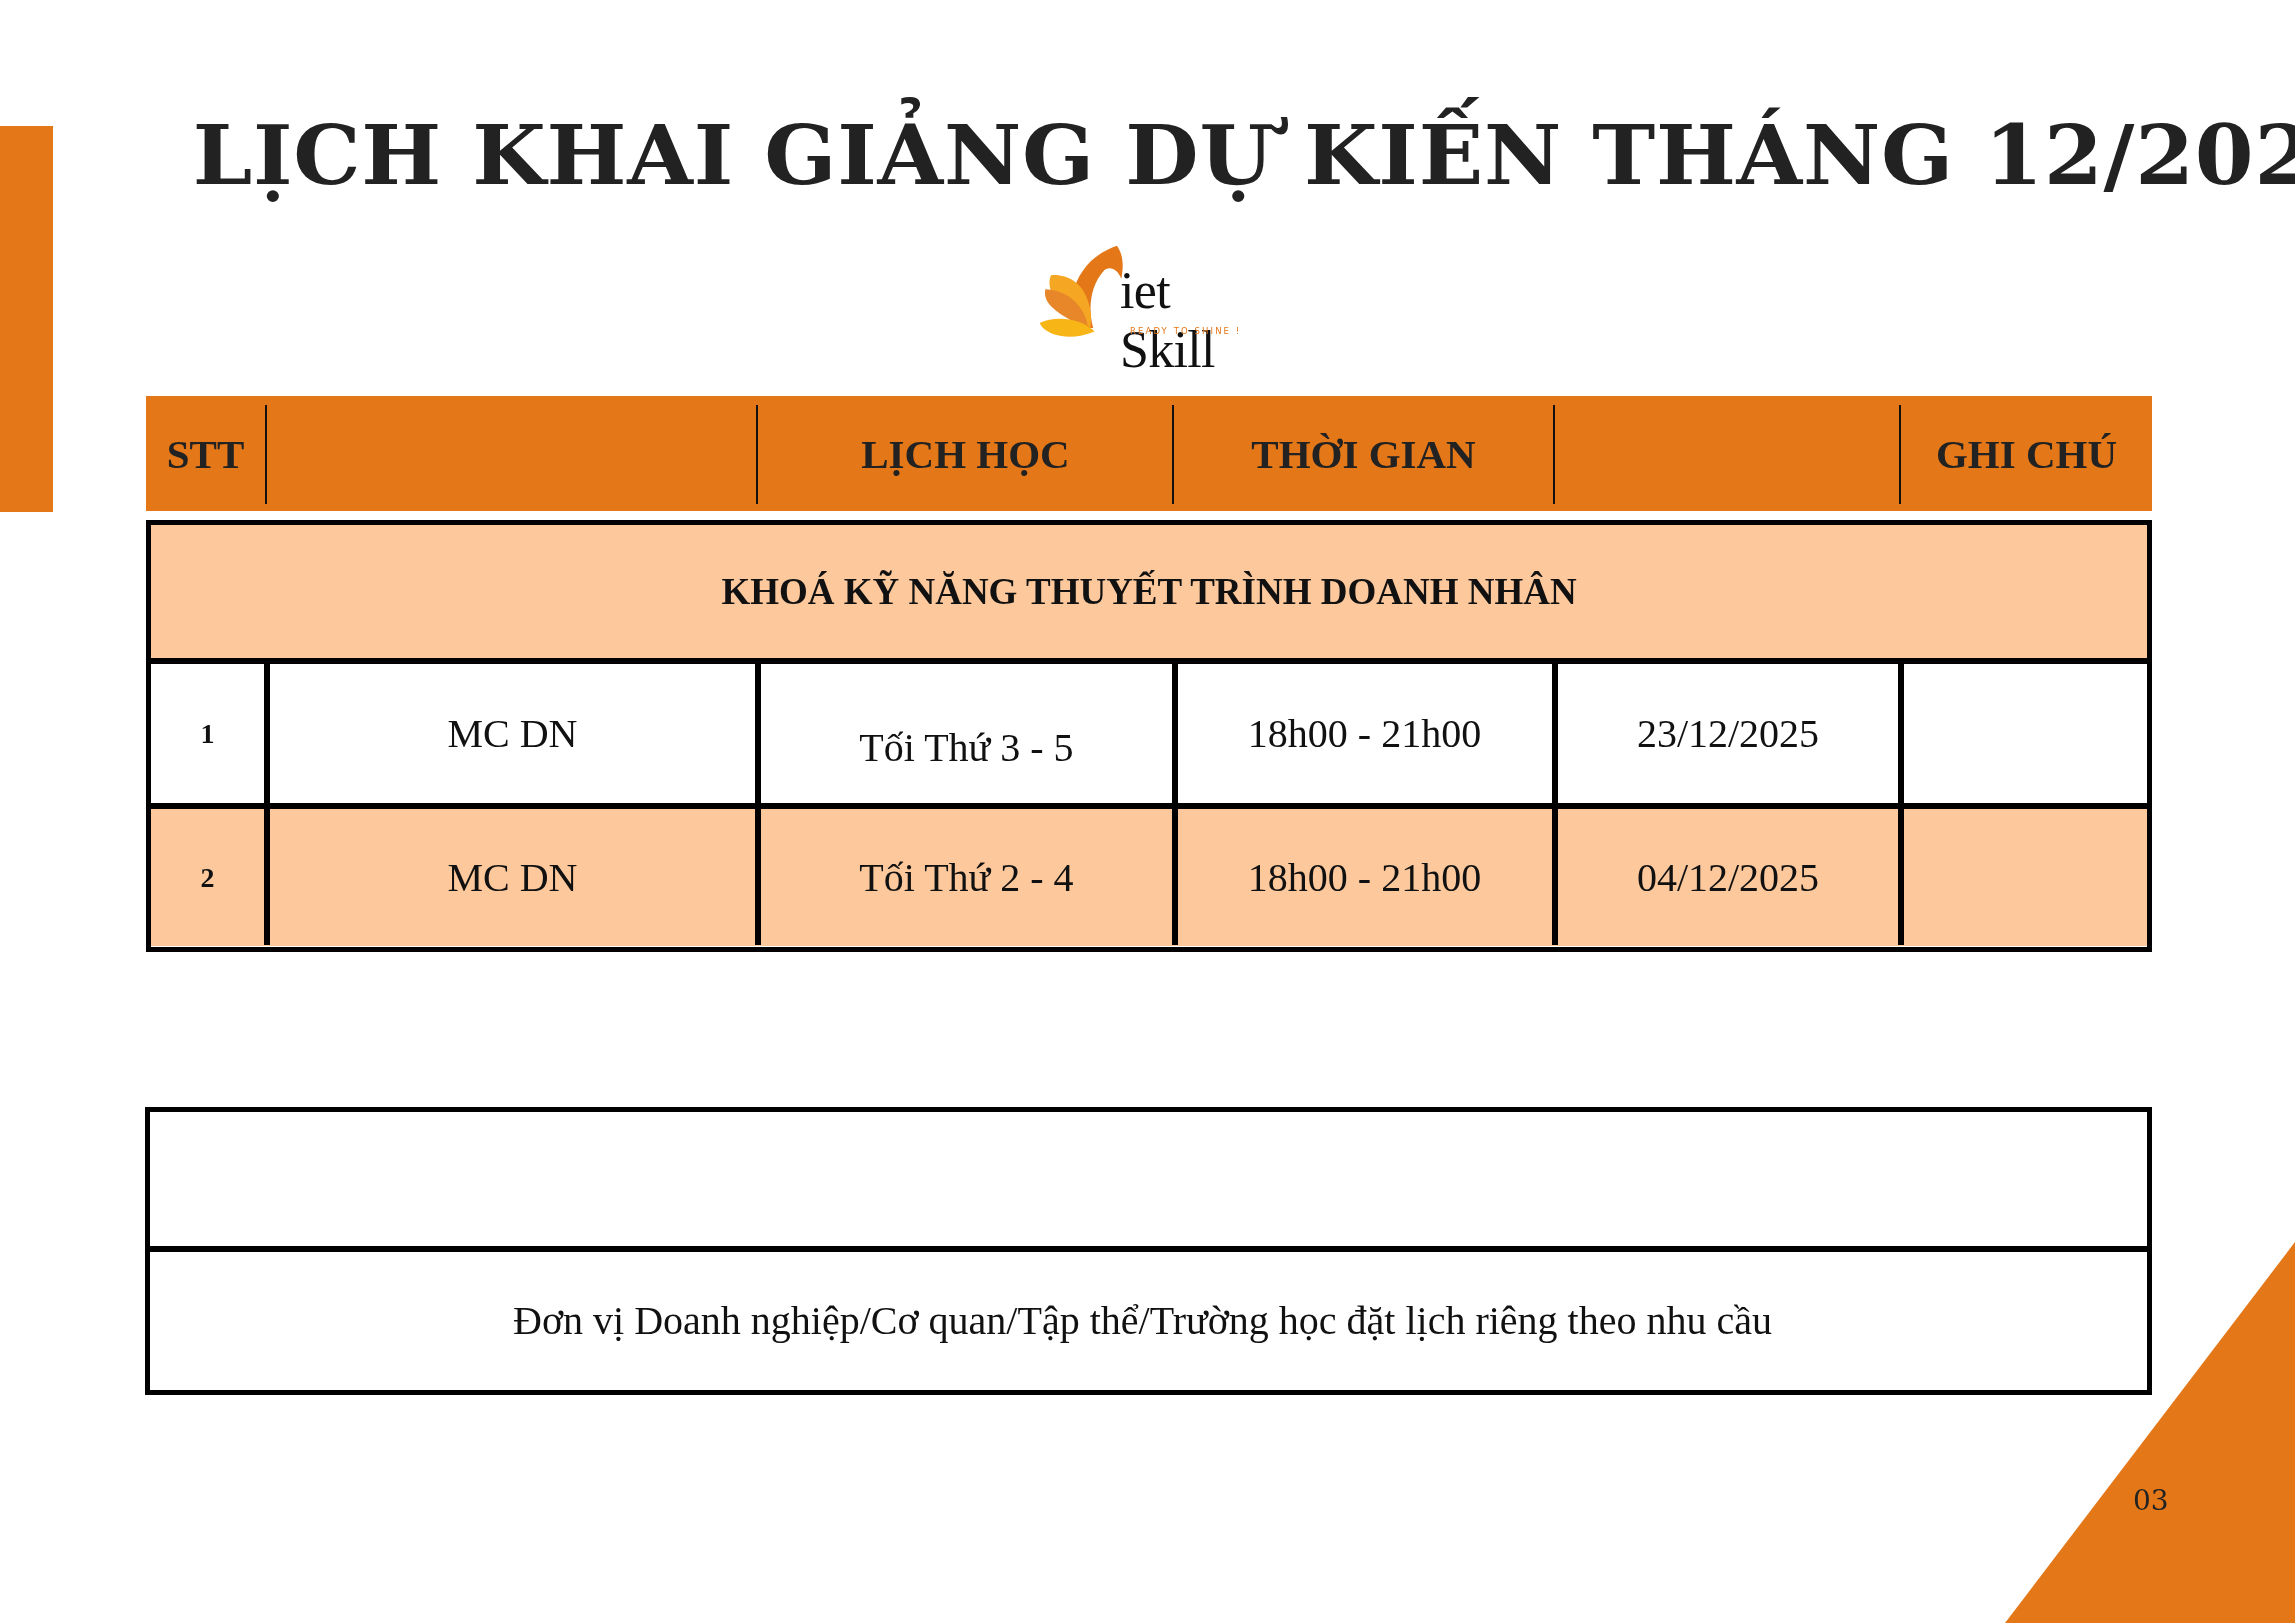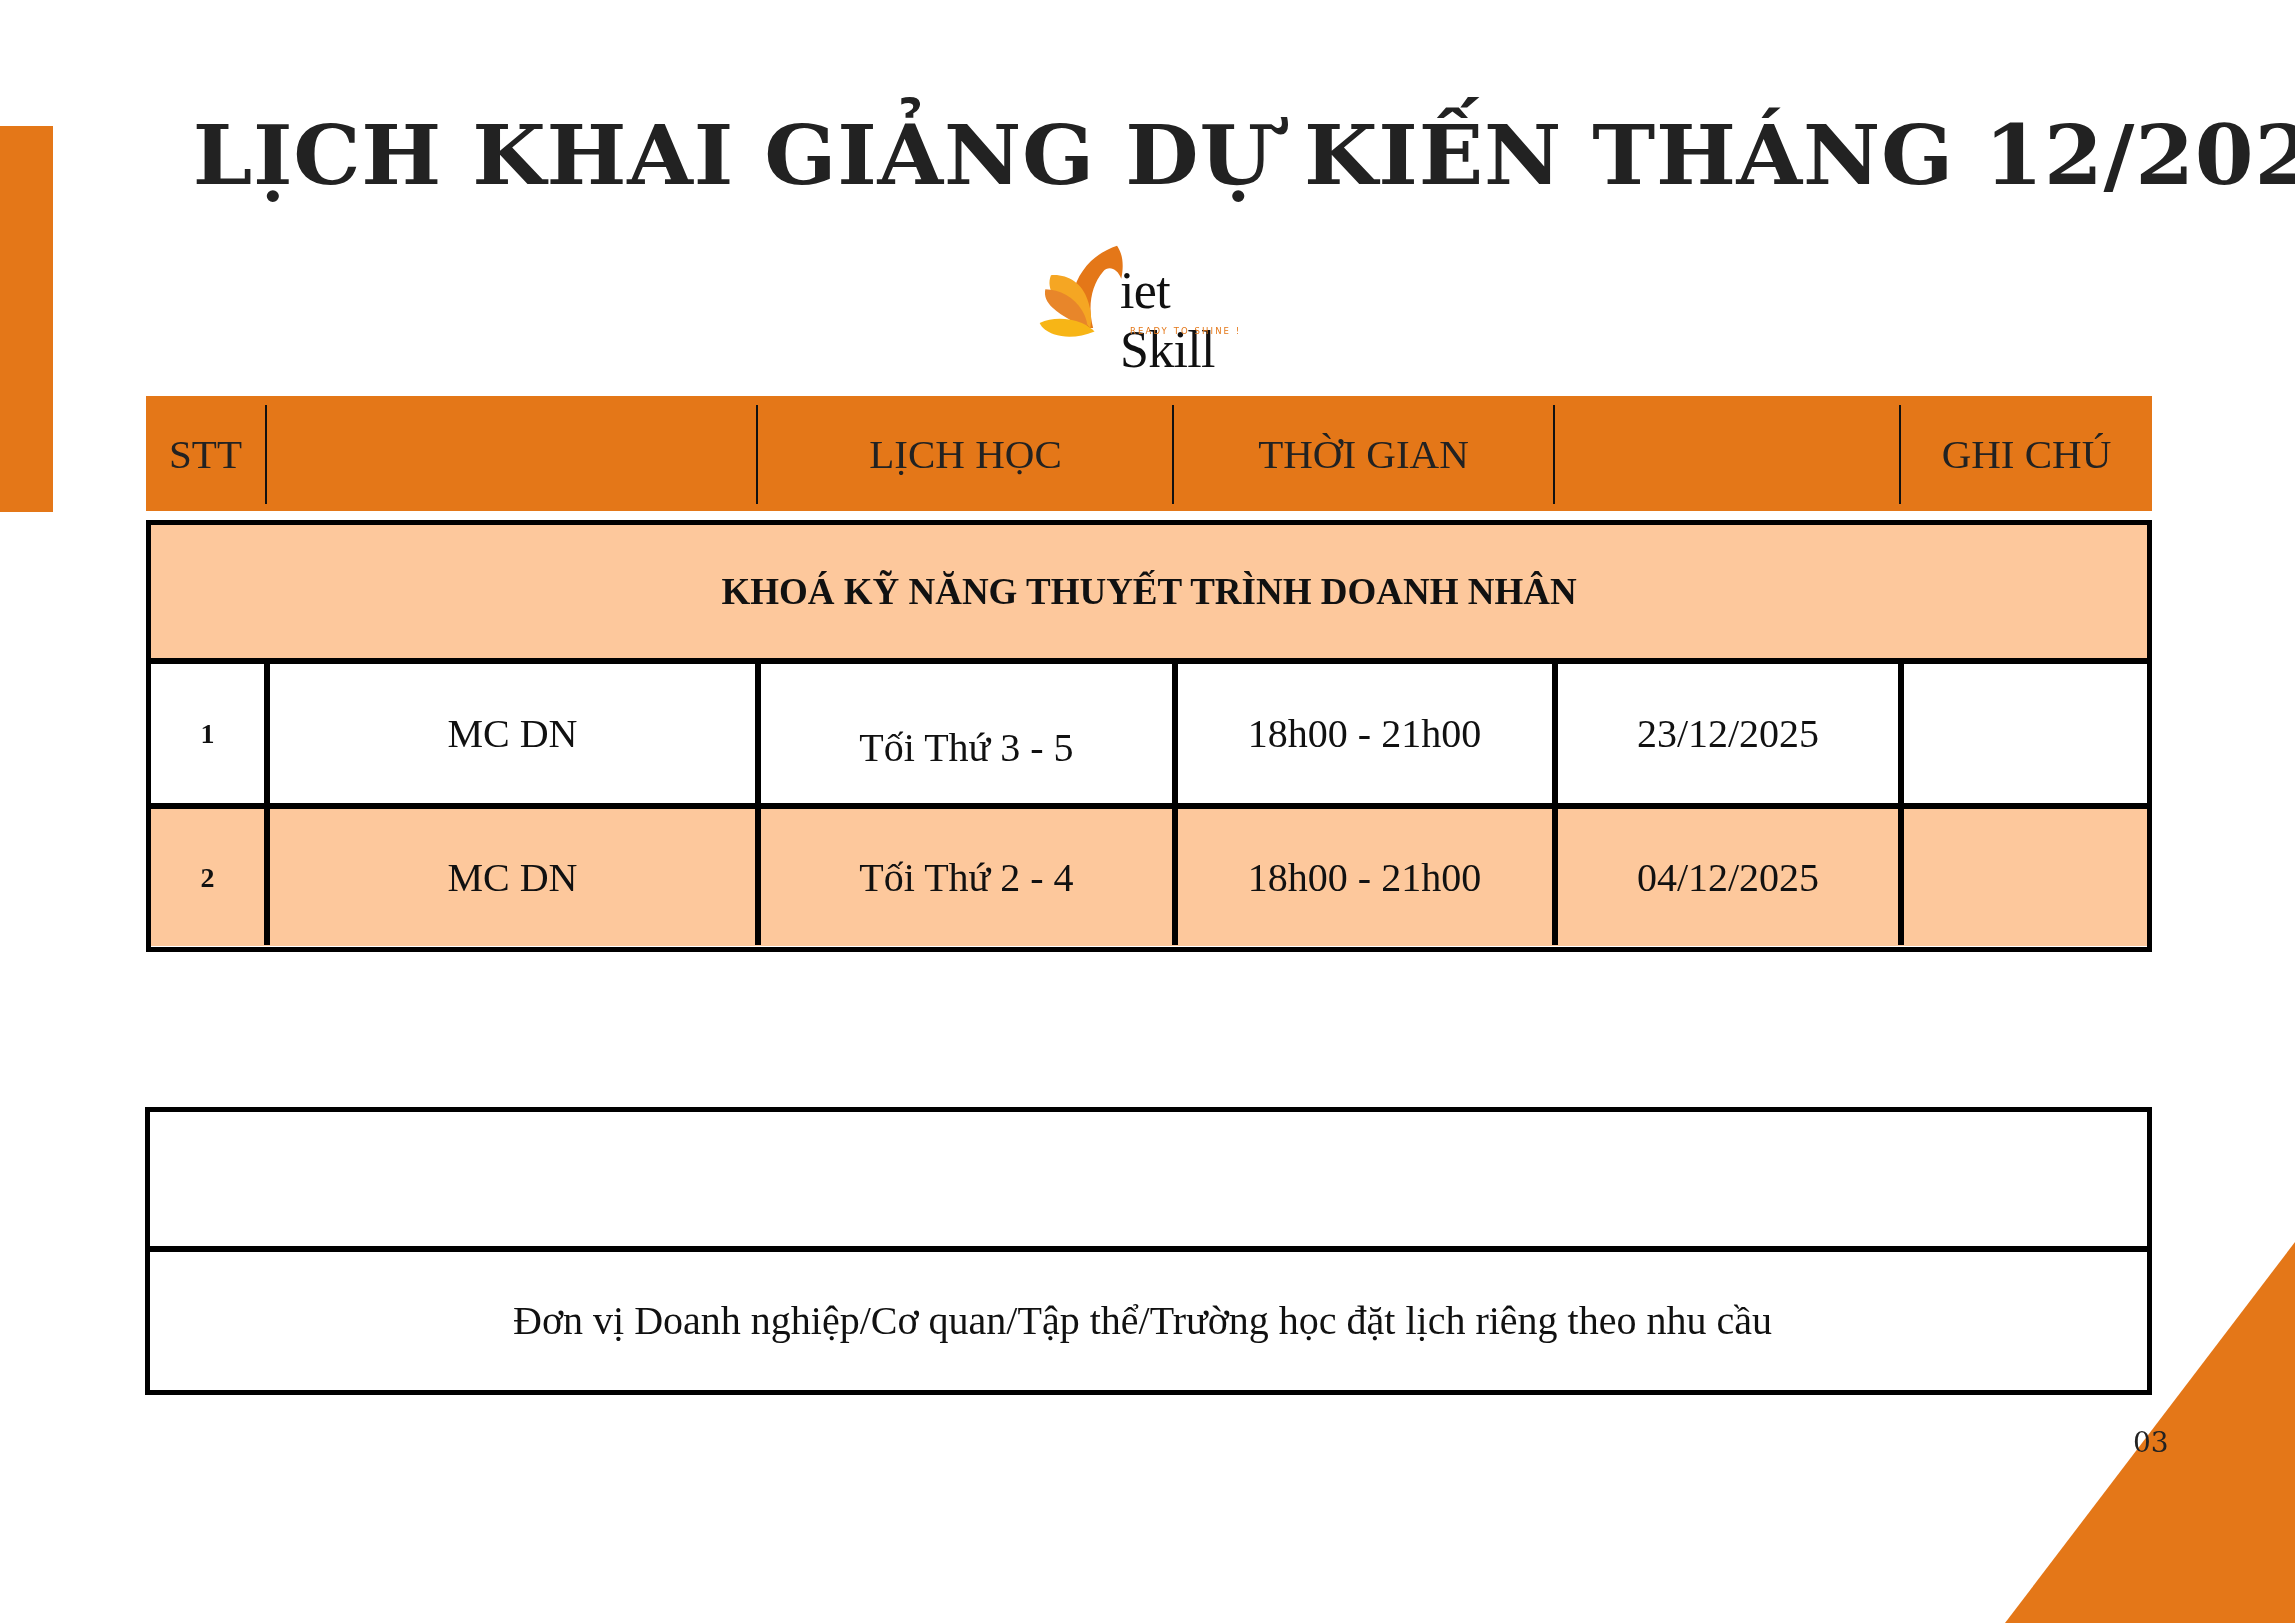--- a/index.html
+++ b/index.html
@@ -8,21 +8,21 @@
     background: #ffffff;
     font-family: "DejaVu Serif", "Liberation Serif", serif;
     color: #111111;
   }
   .left-bar { position: absolute; left: 0; top: 126px; width: 53px; height: 386px; background: #e47718; }
   .corner-triangle {
     position: absolute; right: 0; bottom: 0; width: 290px; height: 381px;
     background: #e47718; clip-path: polygon(100% 0, 100% 100%, 0 100%);
   }
   .page-number {
-    position: absolute; left: 2133px; top: 1426px; font-size: 28px; color: #222;
+    position: absolute; left: 2133px; top: 1484px; font-size: 28px; color: #222;
     font-family: "DejaVu Serif", serif;
     text-align: center;
   }
   .title {
     position: absolute; left: 212px; top: 106px; width: 1928px; text-align: center;
     font-size: 83px; font-weight: bold; color: #222222; letter-spacing: 0.7px;
     transform: scaleX(1.02); transform-origin: center; white-space: nowrap;
     font-family: "DejaVu Serif", serif;
   }
   .logo { position: absolute; left: 1038px; top: 240px; width: 226px; height: 102px; }
@@ -33,21 +33,21 @@
   .logo-tag {
     position: absolute; left: 92px; top: 86px; font-family: "DejaVu Sans", sans-serif;
     font-size: 8.5px; color: #e47718; letter-spacing: 2.1px;
   }
   .head-band {
     position: absolute; left: 146px; top: 396px; width: 2006px; height: 115px;
     background: #e47718;
   }
   .head-cell {
     position: absolute; top: 0; height: 115px; display: flex; align-items: center; justify-content: center;
-    font-family: "Liberation Serif", serif; font-weight: normal; font-size: 41px; color: #222;
+    font-family: "Liberation Serif", serif; font-weight: bold; font-size: 41px; color: #222;
   }
   .head-div { position: absolute; top: 8.5px; width: 2.1px; height: 99px; background: #111; }
 
   .tbl { position: absolute; border: 5.7px solid #000; box-sizing: border-box; }
   .tbl1 { left: 146px; top: 520px; width: 2006px; height: 432px; }
   .tbl2 { left: 145px; top: 1107px; width: 2007px; height: 288px; }
   .section-row {
     position: absolute; left: 0; right: 0; background: #fdc89c;
     display: flex; align-items: center; justify-content: center;
     font-family: "Liberation Serif", serif; font-weight: bold; font-size: 37px; color: #111;

